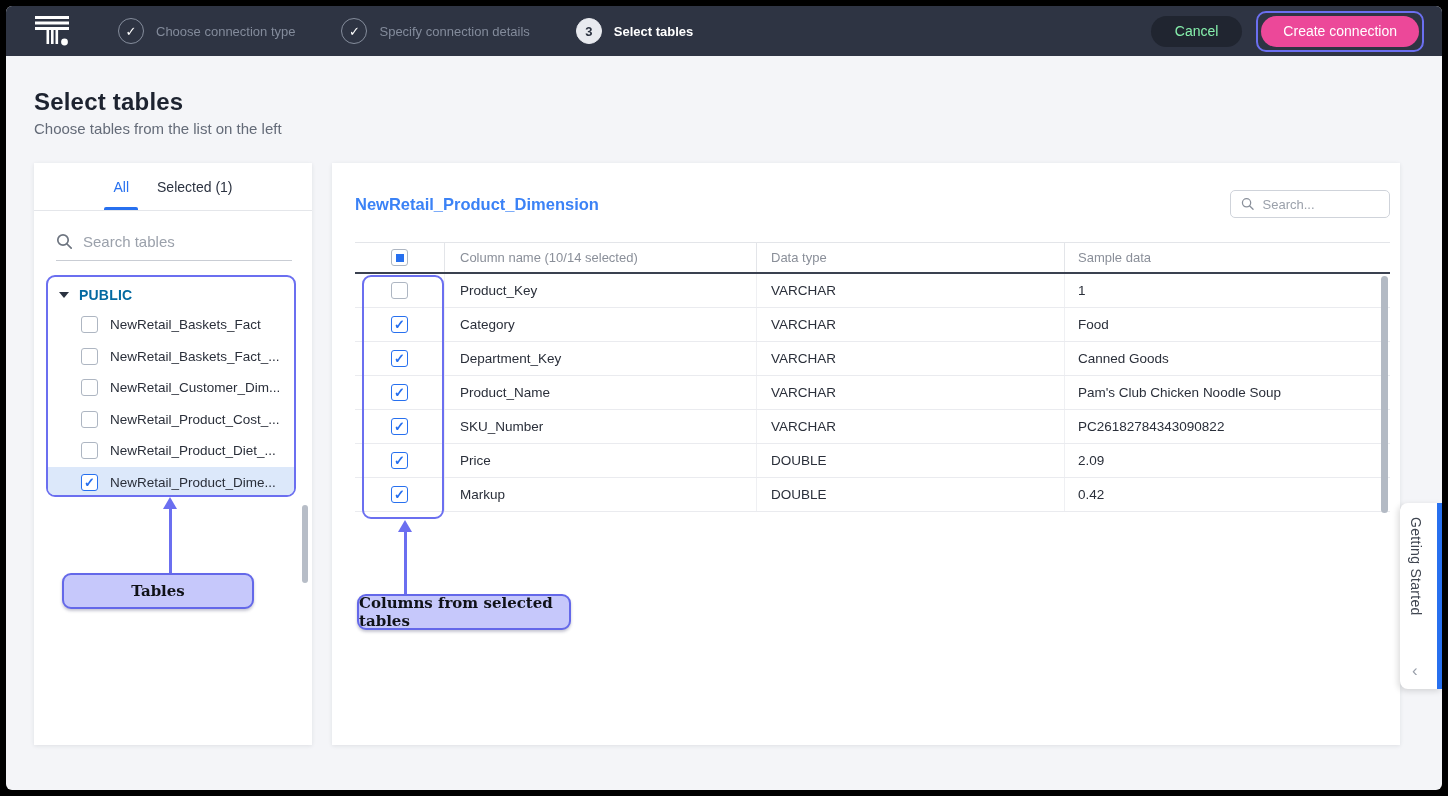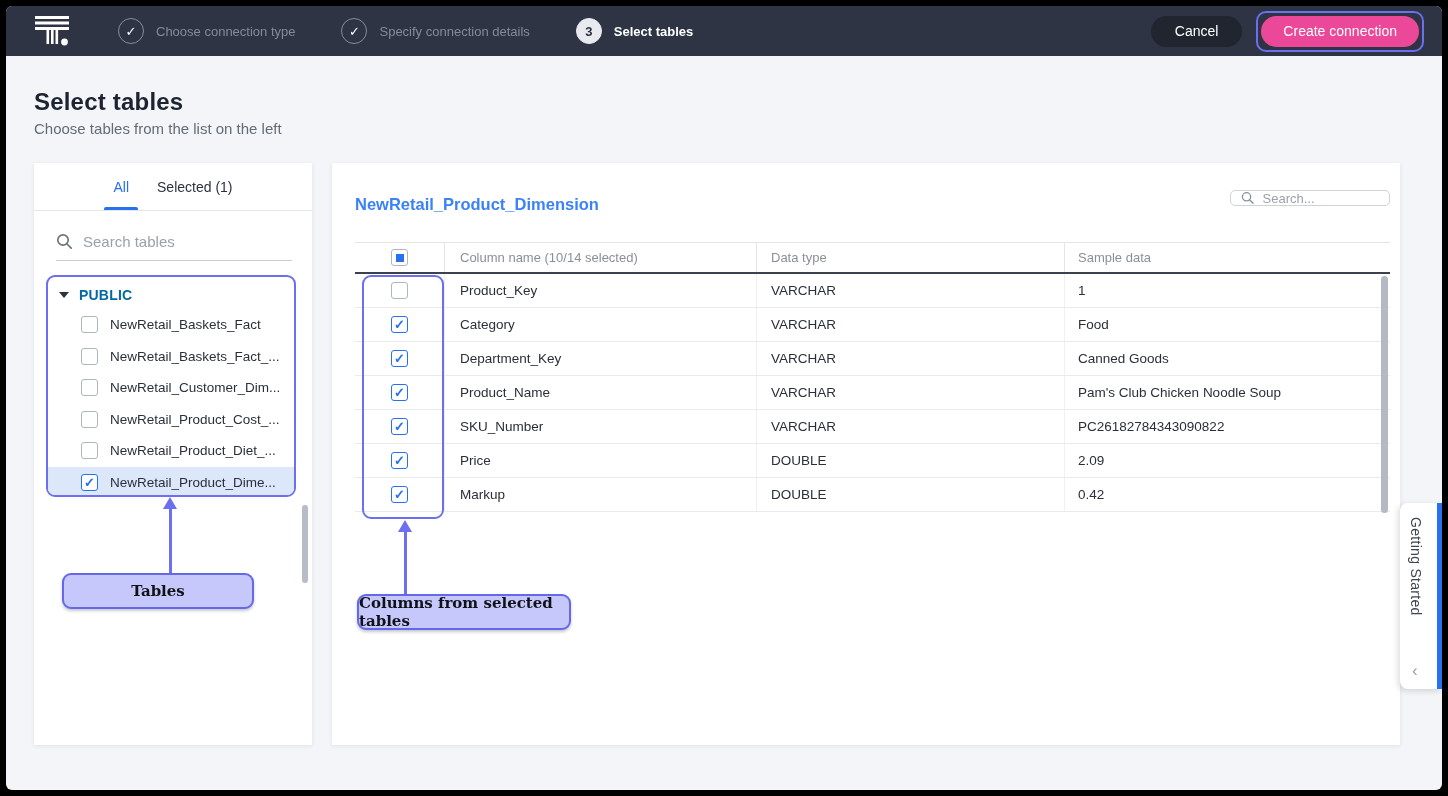--- a/index.html
+++ b/index.html
@@ -10,21 +10,21 @@
   
   .topbar { position:absolute; left:0; top:0; width:100%; height:50px; background:#2E3443; display:flex; align-items:center; padding:0 18px 0 28px; }
   .logo { width:38px; height:36px; flex:0 0 auto; }
   .stepper { display:flex; align-items:center; gap:46px; margin-left:46px; }
   .step { display:flex; align-items:center; gap:12px; }
   .step-circle { width:26px; height:26px; border-radius:50%; border:1.5px solid #858D9C; display:flex; align-items:center; justify-content:center; color:#fff; font-size:13px; }
   .step-circle.current { background:#E8EAEF; border-color:#E8EAEF; color:#2B3240; font-weight:700; }
   .step-label { font-size:13px; color:#838B9B; }
   .step.current .step-label { color:#FFFFFF; font-weight:700; }
   .topbar-spacer { flex:1; }
-  .btn-cancel { background:#202530; color:#ffffff; border:none; border-radius:16px; height:31px; padding:0 24px; font-size:14px; font-family:inherit; cursor:pointer; }
+  .btn-cancel { background:#202530; color:#86efac; border:none; border-radius:16px; height:31px; padding:0 24px; font-size:14px; font-family:inherit; cursor:pointer; }
   .create-outline { border:2px solid #6B6FF0; border-radius:10px; padding:3px; margin-left:14px; }
   .btn-create { background:#ec4899; color:#fff; border:none; border-radius:16px; height:31px; padding:0 22px; font-size:14px; font-family:inherit; cursor:pointer; }
 
   
   .page-title { position:absolute; left:28px; top:82px; font-size:24px; font-weight:700; color:#1D2330; letter-spacing:.2px; }
   .page-subtitle { position:absolute; left:28px; top:114px; font-size:15px; color:#646B78; }
 
   .card { position:absolute; background:#fff; border-radius:0; box-shadow:0 1px 4px rgba(40,45,60,.10); }
 
   
@@ -53,21 +53,21 @@
 
   
   .annotation { position:absolute; background:#C6C8FB; border:2px solid #6468E9; border-radius:9px; display:flex; align-items:center; justify-content:center; font-family:"DejaVu Serif", serif; font-weight:700; font-size:15px; color:#101218; box-shadow:0 2px 3px rgba(30,30,80,.25); }
   .lp-annotation { left:28px; top:410px; width:192px; height:36px; }
   .arrow-line { position:absolute; width:3px; background:#6B6FF0; }
   .arrow-head { position:absolute; width:0; height:0; border-left:7px solid transparent; border-right:7px solid transparent; border-bottom:12px solid #6B6FF0; }
 
   
   .main-card { left:326px; top:157px; width:1068px; height:582px; }
   .mp-title { position:absolute; left:23px; top:32px; font-size:16.5px; font-weight:700; color:#3b82f6; }
-  .mp-search { position:absolute; left:898px; top:27px; width:160px; height:16px; border:1px solid #CFD3DA; border-radius:5px; display:flex; align-items:center; gap:8px; padding:0 10px; background:#fff; }
+  .mp-search { position:absolute; left:898px; top:27px; width:160px; height:28px; border:1px solid #CFD3DA; border-radius:5px; display:flex; align-items:center; gap:8px; padding:0 10px; background:#fff; }
   .mp-search input { border:none; outline:none; width:100%; font-size:13px; color:#2B3240; font-family:inherit; background:transparent; }
   .mp-search input::placeholder { color:#9BA1AB; }
 
   .dtable { position:absolute; left:23px; top:79px; width:1035px; }
   .thead { display:flex; height:32px; align-items:center; border-top:1px solid #E3E5E9; border-bottom:2px solid #3A4150; font-size:13px; color:#8A8F99; }
   .thead .cell { border-right:1px solid #E3E5E9; height:100%; display:flex; align-items:center; }
   .thead .cell:last-child { border-right:none; }
   .trow { display:flex; height:34px; align-items:center; border-bottom:1px solid #EAEBEF; font-size:13.5px; color:#2A2F3A; }
   .trow .cell { border-right:1px solid #EFF0F3; height:100%; display:flex; align-items:center; }
   .trow .cell:last-child { border-right:none; }

